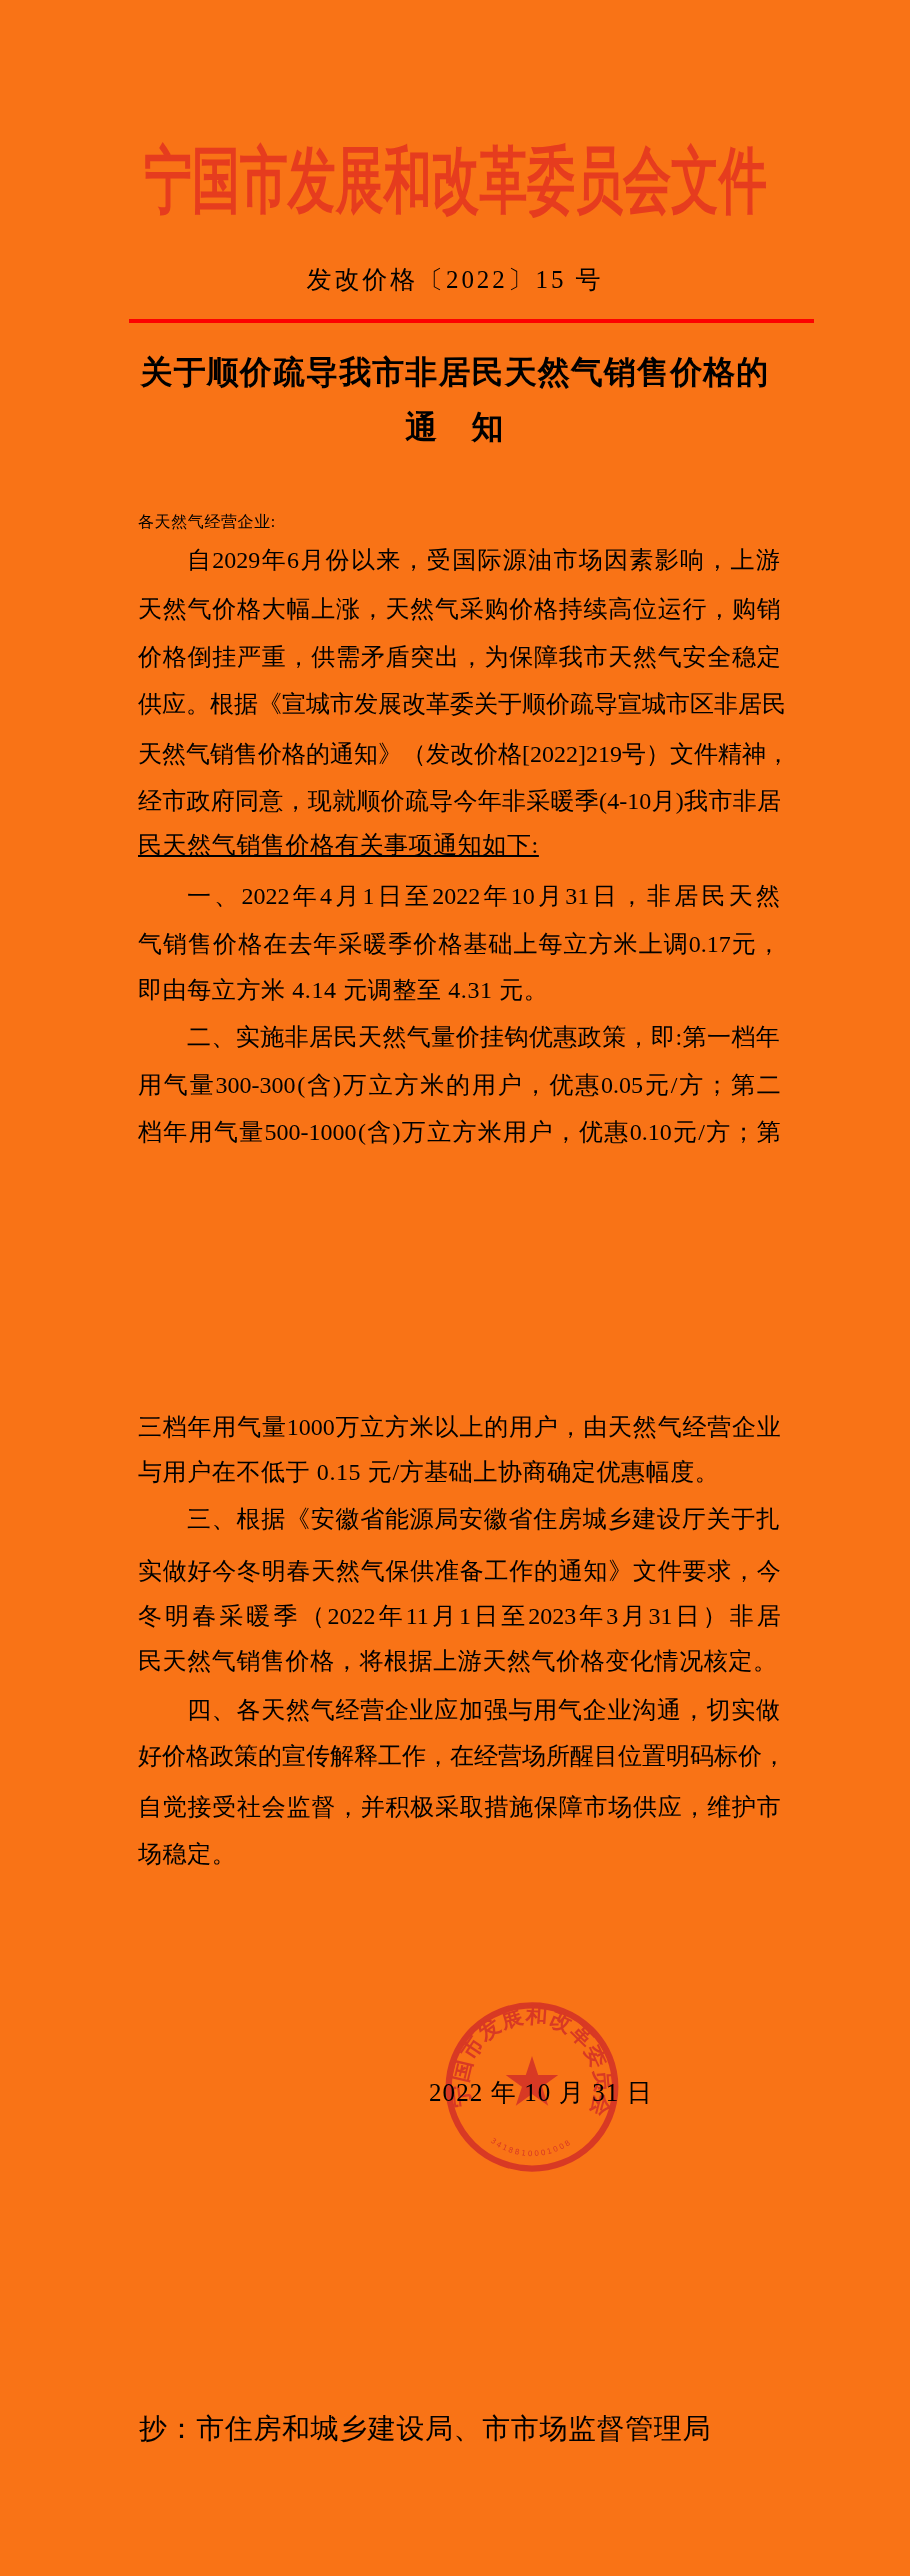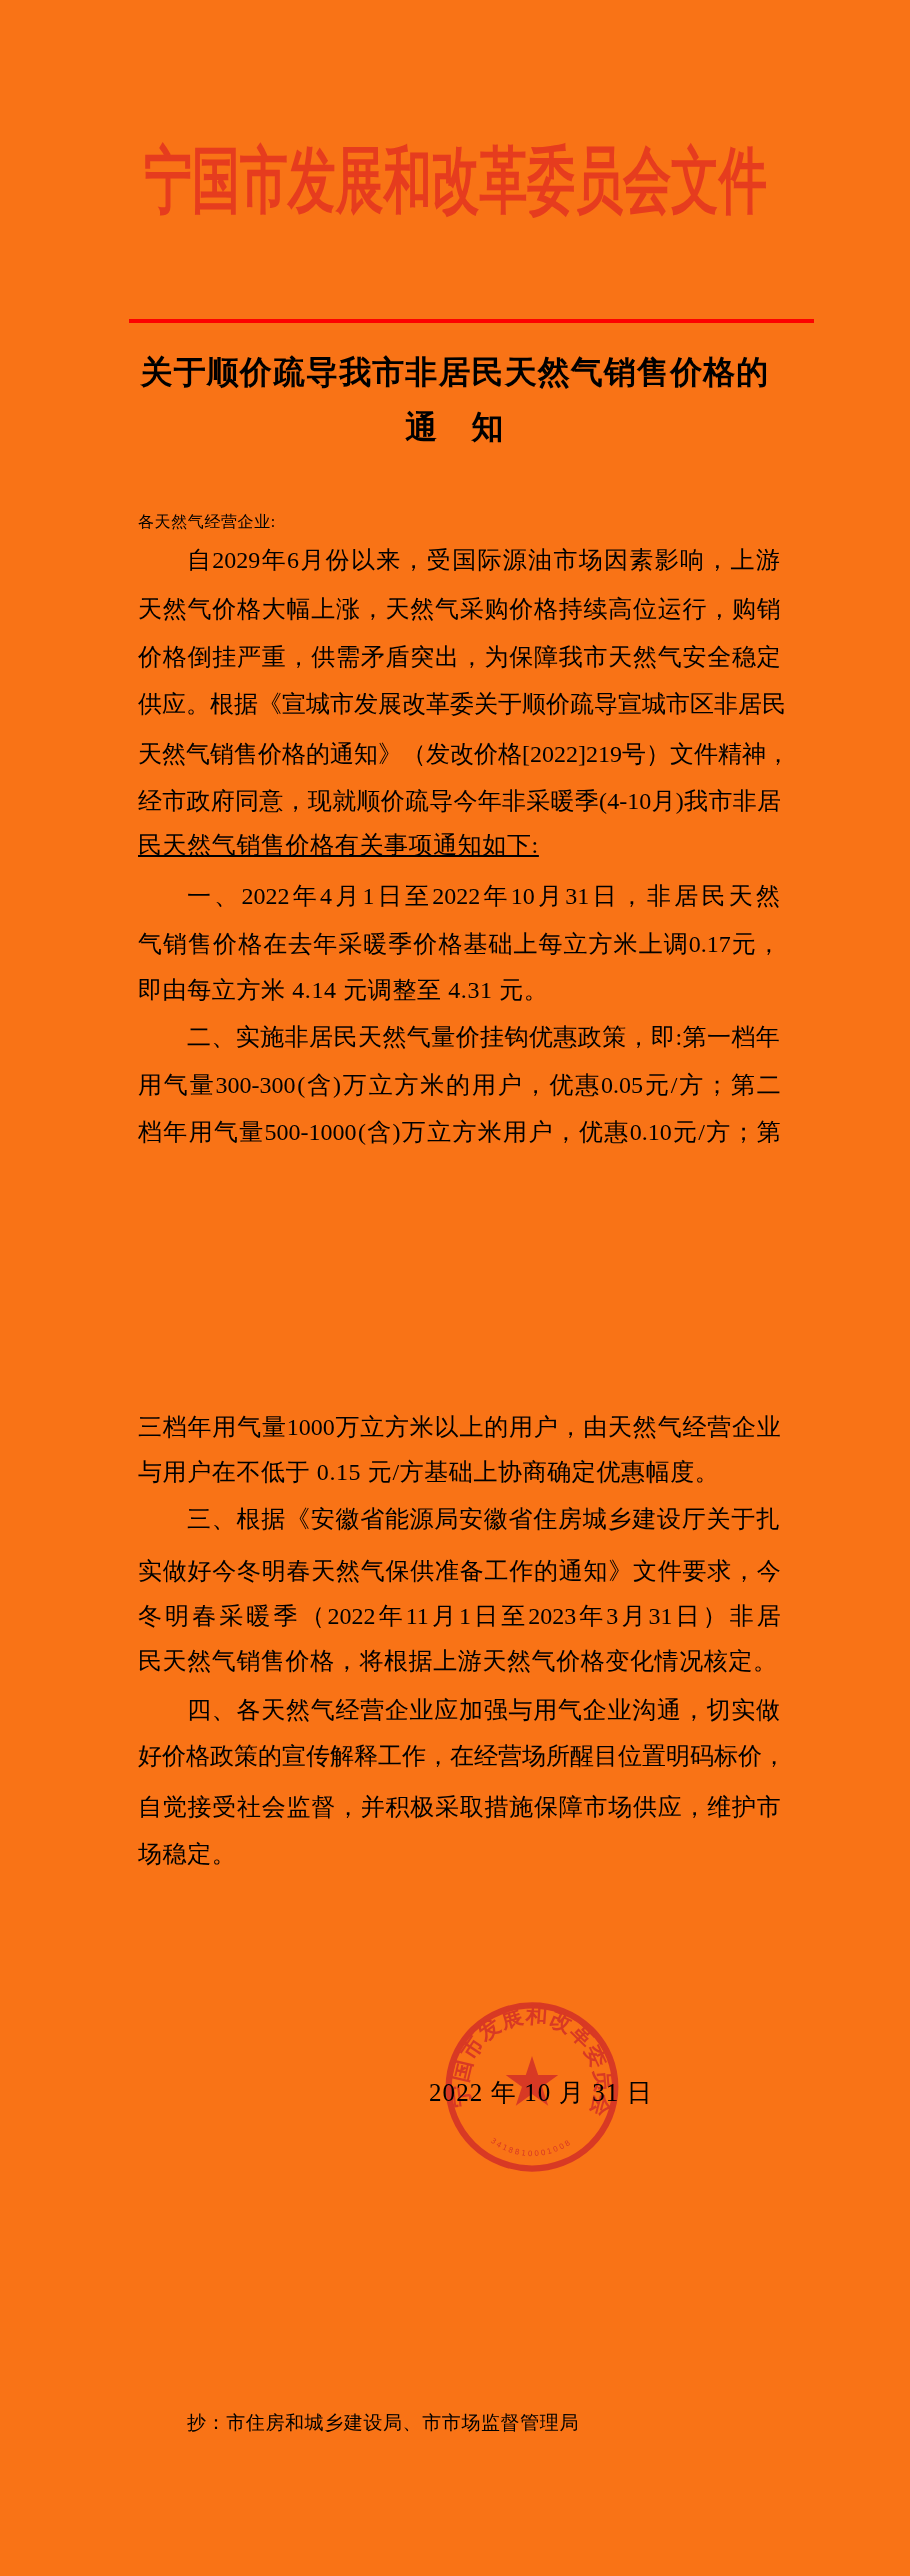--- a/index.html
+++ b/index.html
@@ -39,34 +39,35 @@
     white-space:normal;letter-spacing:0;
   }
   .line.indent{padding-left:49px;width:593px;}
   .line.just span{white-space:nowrap;}
   .issue-date{
     position:absolute;left:429px;top:2076px;font-size:25px;letter-spacing:1.1px;
     z-index:3;color:#000;
   }
   .seal{position:absolute;left:443px;top:1999px;z-index:2;opacity:.93;}
   .cc-line{
-    position:absolute;left:139px;top:2410px;font-size:19px;letter-spacing:0.6px;margin-left:48px;
+    position:absolute;left:139px;top:2410px;font-size:28px;letter-spacing:0.6px;
   }
 </style>
 </head>
 <body>
 
 <div class="page">
 
   <div class="org-title-wrap">
     <svg width="625" height="86" viewBox="0 0 1090 150">
       <text x="545" y="123" text-anchor="middle" textLength="1086" lengthAdjust="spacingAndGlyphs" font-size="126" font-weight="bold" fill="#e63c1e" font-family="&quot;Liberation Serif&quot;,&quot;DejaVu Serif&quot;,serif">宁国市发展和改革委员会文件</text>
     </svg>
   </div>
 
+  <div class="doc-number">发改价格〔2022〕15 号</div>
 
   <div class="red-rule"></div>
 
   <div class="doc-title l1">关于顺价疏导我市非居民天然气销售价格的</div>
   <div class="doc-title l2">通　知</div>
 
   <div class="salutation">各天然气经营企业:</div>
 
   <div>
       <div class="line just indent" style="top: 544px;">

